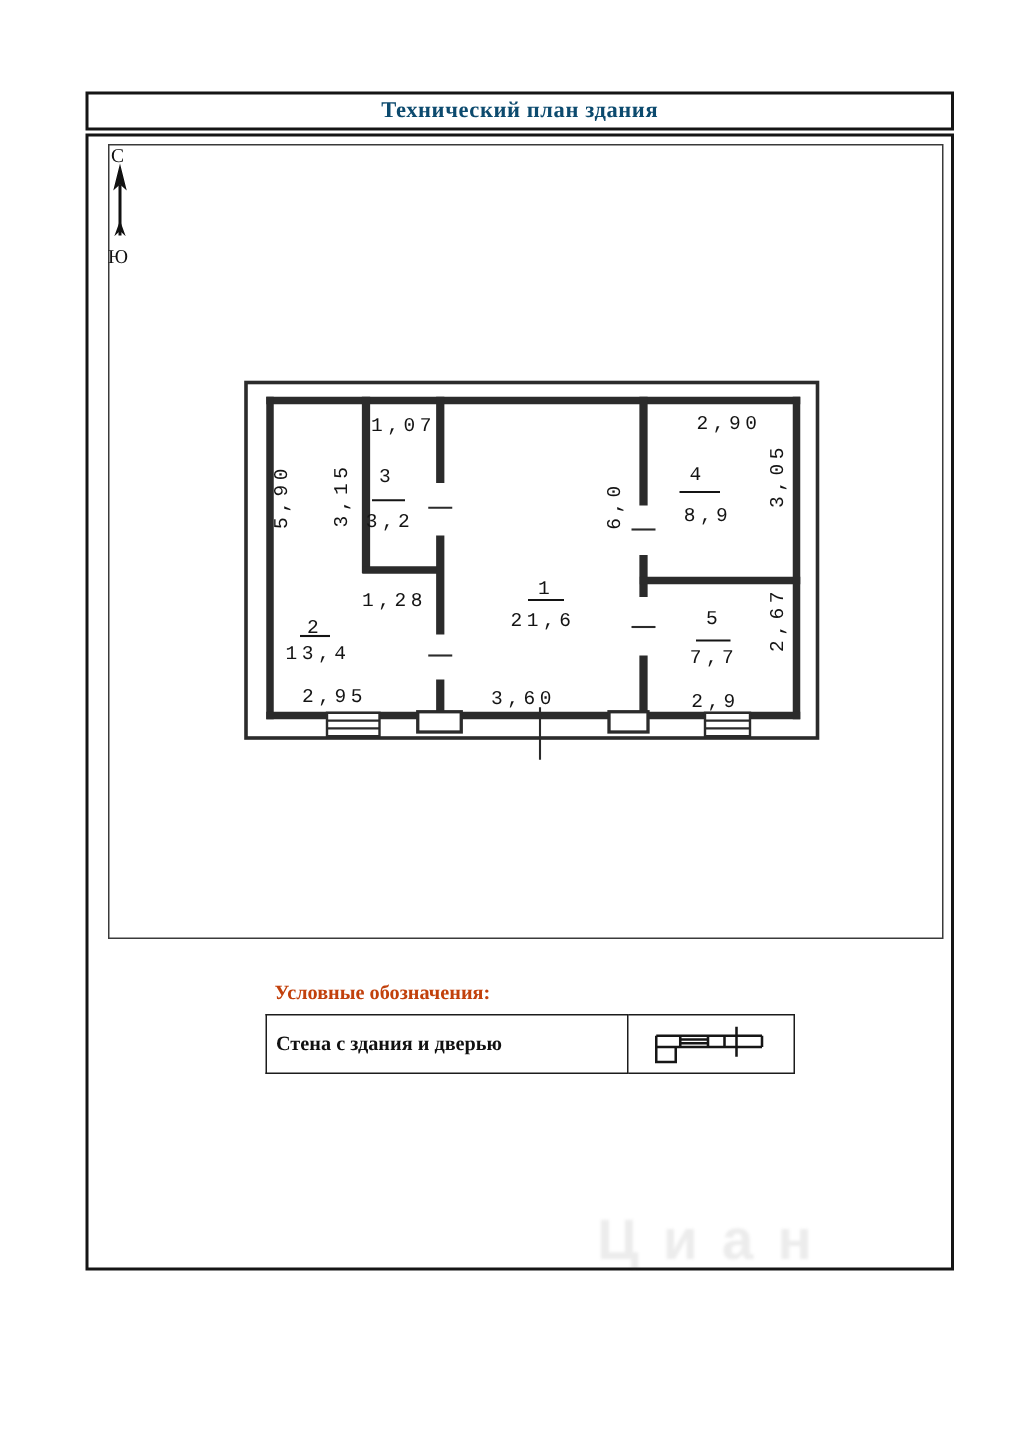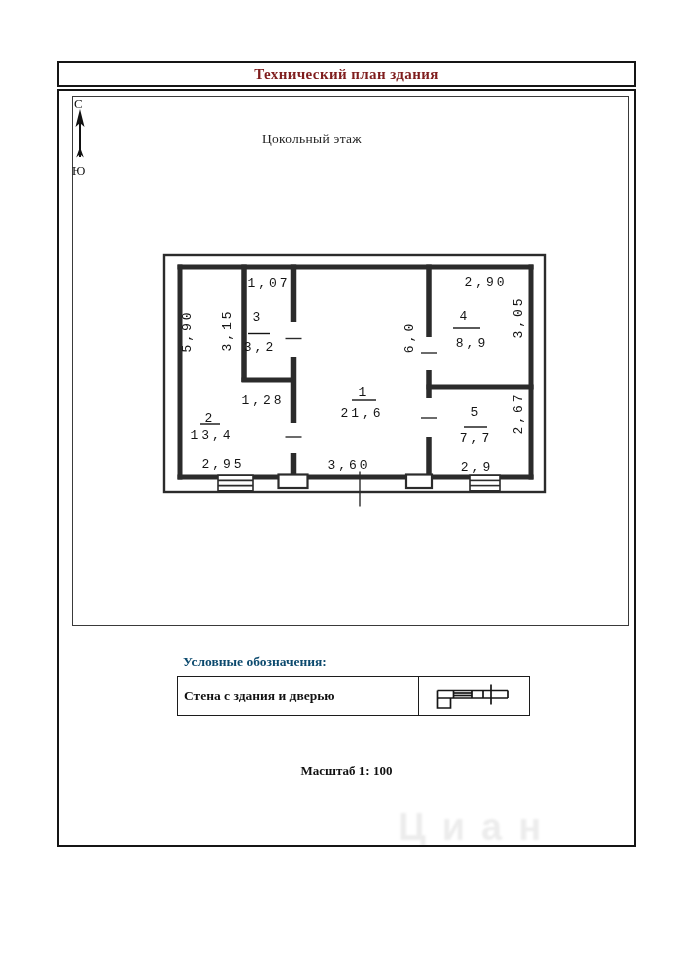--- a/index.html
+++ b/index.html
@@ -2,21 +2,21 @@
 <html><head>
 <meta charset="utf-8">
 <style>
   html,body{margin:0;padding:0;}
   body{width:674px;height:960px;background:#fff;font-family:"Liberation Serif",serif;}
   .page{position:relative;width:674px;height:960px;background:#fff;overflow:hidden;}
 
   .title-box{
     position:absolute;left:57px;top:61px;width:579px;height:26px;
     box-sizing:border-box;border:2px solid #151515;
-    text-align:center;line-height:23px;font-weight:bold;font-size:15px;color:#7f1d1d;
+    text-align:center;line-height:23px;font-weight:bold;font-size:15px;color:#0c4a6e;
     letter-spacing:0.4px;
   }
   .outer-frame{
     position:absolute;left:57px;top:89px;width:579px;height:758px;
     box-sizing:border-box;border:2px solid #151515;
   }
   .inner-frame{
     position:absolute;left:72px;top:96px;width:557px;height:530px;
     box-sizing:border-box;border:1.5px solid #3a3a3a;
   }
@@ -29,21 +29,21 @@
     font-size:13.5px;color:#222;letter-spacing:0.3px;
   }
 
   .plan{position:absolute;left:150px;top:240px;}
   .plan text{
     font-family:"Liberation Mono","DejaVu Sans Mono",monospace;
     font-size:13px;fill:#141414;letter-spacing:3px;text-anchor:middle;
   }
 
   .legend-heading{
-    position:absolute;left:183px;top:654px;font-weight:bold;font-size:13.5px;color:#0c4a6e;
+    position:absolute;left:183px;top:654px;font-weight:bold;font-size:13.5px;color:#c2410c;
   }
   .legend-table{
     position:absolute;left:177px;top:676px;border-collapse:collapse;
   }
   .legend-table td{
     border:1.7px solid #1c1c1c;font-size:13.5px;color:#111;
   }
   .legend-table td.lbl{width:230px;font-weight:bold;padding:3px 4px 3px 6px;}
   .legend-table td.val{width:108px;text-align:center;font-size:13px;}
   .legend-table tr.r1 td{height:22px;}
@@ -72,21 +72,20 @@
   <div class="compass">
     <svg width="30" height="86" viewBox="0 0 30 86">
       <text x="5" y="12">С</text>
       <polygon points="11,13 15.5,31 11,27 6.5,31" fill="#111"></polygon>
       <line x1="11" y1="27" x2="11" y2="61" stroke="#111" stroke-width="2"></line>
       <polygon points="11,51 14.8,61.5 11,58 7.2,61.5" fill="#111"></polygon>
       <text x="3" y="79">Ю</text>
     </svg>
   </div>
 
-  <div class="floor-label">Цокольный этаж</div>
 
   <svg class="plan" width="410" height="275" viewBox="0 0 410 275">
 
     <rect x="14" y="15" width="381" height="237" fill="#fff" stroke="#2b2b2b" stroke-width="2.4"></rect>
 
     <g stroke="#2b2b2b" fill="none">
       <line x1="27.5" y1="27" x2="383.5" y2="27" stroke-width="5"></line>
       <line x1="30" y1="24.5" x2="30" y2="239.5" stroke-width="5"></line>
       <line x1="94" y1="24.5" x2="94" y2="142" stroke-width="5.5"></line>
       <line x1="91.5" y1="140" x2="146" y2="140" stroke-width="5"></line>
@@ -176,17 +175,16 @@
               <line x1="50" y1="8.5" x2="50" y2="16"></line>
               <line x1="58" y1="2.5" x2="58" y2="22.5"></line>
             </g>
           </svg>
         </div>
       </td>
     </tr>
   </tbody>
     </table>
 
-  <div class="scale-label">Масштаб 1: 100</div>
 
   <div class="watermark">Циан</div>
 
 </div>
 
 </body></html>

